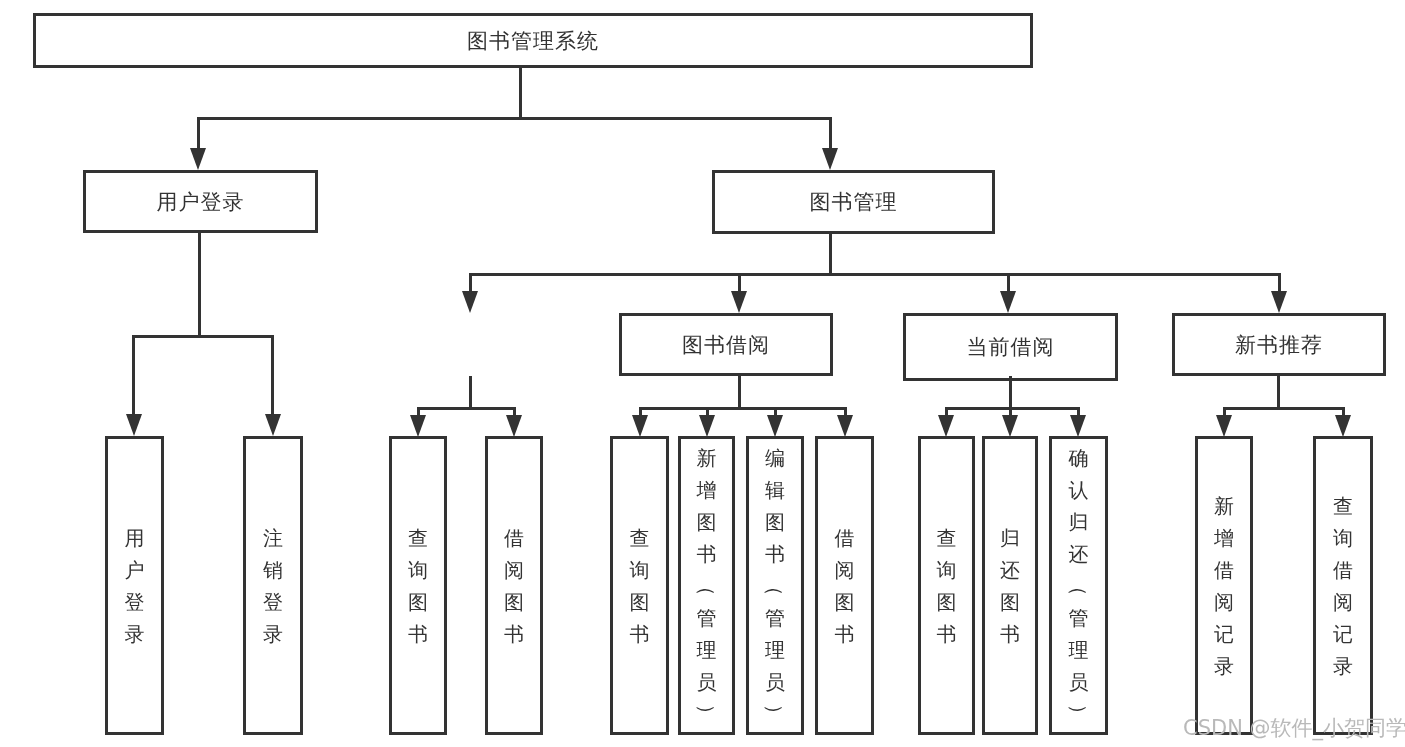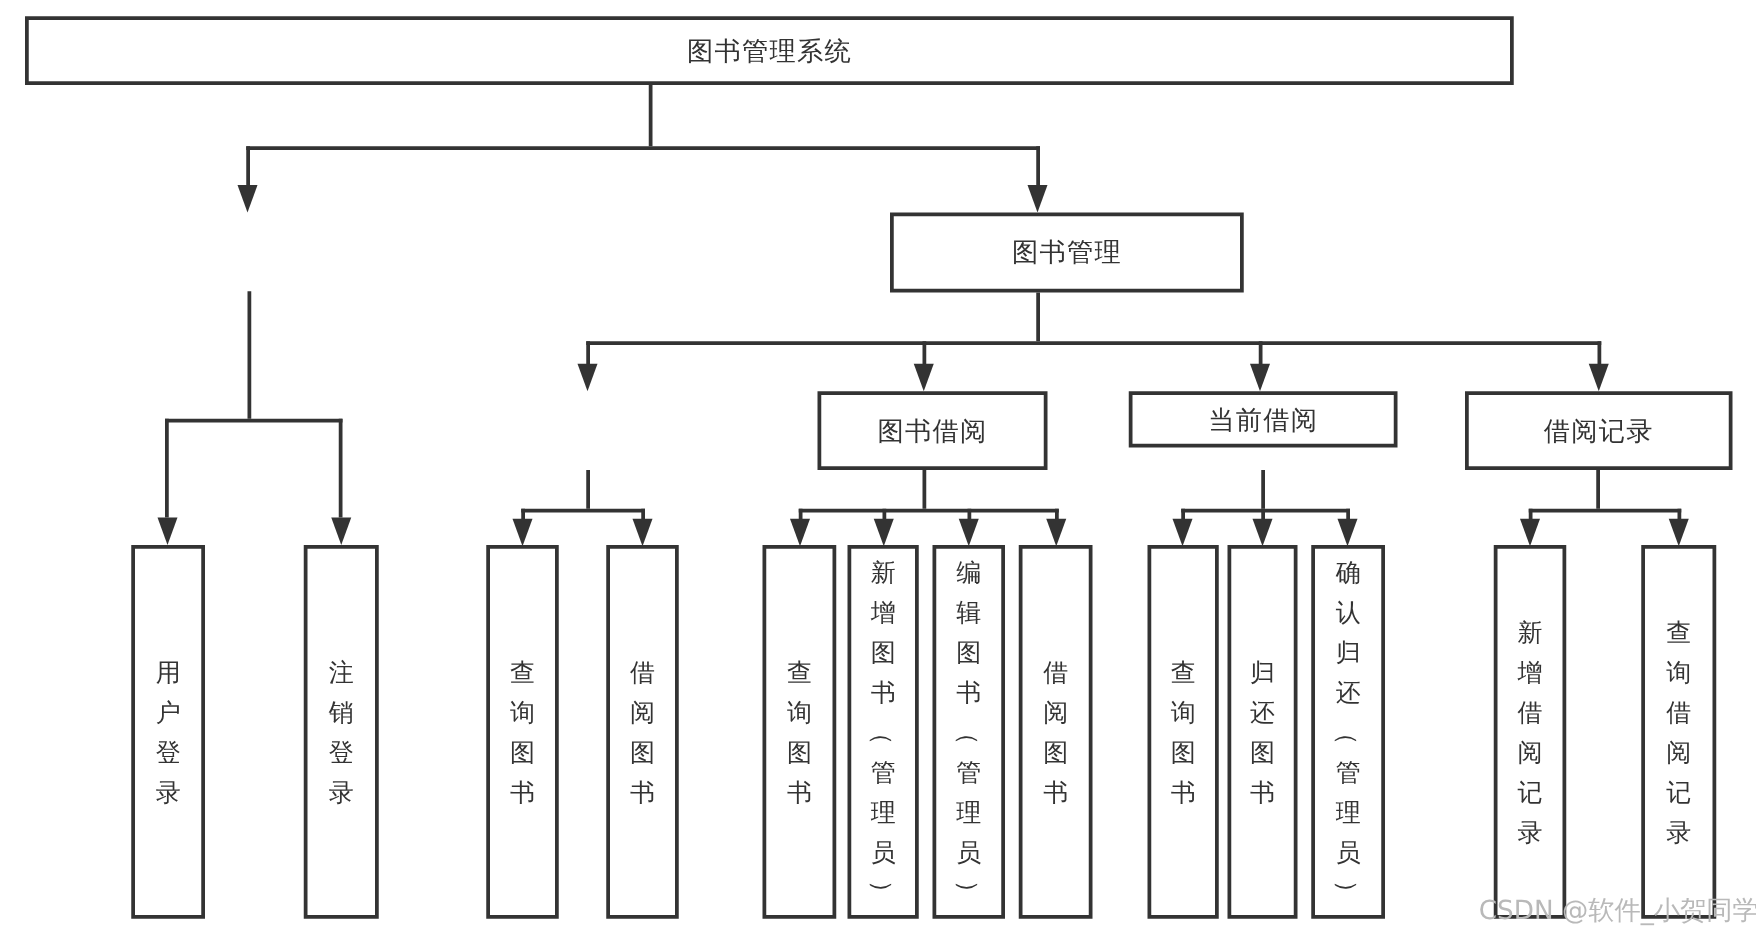--- a/index.html
+++ b/index.html
@@ -29,52 +29,53 @@
   .watermark{
     position:absolute;left:1183px;top:714px;font-size:21px;color:#b9b9b9;
     white-space:nowrap;z-index:5;
   }
 </style>
 </head>
 <body>
 
 <div id="canvas">
 
-  <div class="box" style="left:20px;top:13px;width:1191px;height:55px;">图书管理系统</div>
+  <div class="box" style="left:33px;top:13px;width:1000px;height:55px;">图书管理系统</div>
 
   <div class="vline" style="left:519px;top:68px;width:3px;height:49px;"></div>
   <div class="hline" style="left:197px;top:117px;width:635px;height:3px;"></div>
   <div class="vline" style="left:197px;top:117px;width:3px;height:31px;"></div>
   <div class="vline" style="left:829px;top:117px;width:3px;height:31px;"></div>
   <div class="arr" style="left:190px;top:148px;"></div>
   <div class="arr" style="left:822px;top:148px;"></div>
 
+  <div class="box" style="left:83px;top:170px;width:235px;height:63px;">用户登录</div>
   <div class="box" style="left:712px;top:170px;width:283px;height:64px;">图书管理</div>
 
   <div class="vline" style="left:198px;top:233px;width:3px;height:102px;"></div>
   <div class="hline" style="left:132px;top:335px;width:142px;height:3px;"></div>
   <div class="vline" style="left:132px;top:335px;width:3px;height:79px;"></div>
   <div class="vline" style="left:271px;top:335px;width:3px;height:79px;"></div>
   <div class="arr" style="left:126px;top:414px;"></div>
   <div class="arr" style="left:265px;top:414px;"></div>
 
   <div class="vline" style="left:829px;top:234px;width:3px;height:39px;"></div>
   <div class="hline" style="left:469px;top:273px;width:812px;height:3px;"></div>
   <div class="vline" style="left:469px;top:273px;width:3px;height:20px;"></div>
   <div class="vline" style="left:738px;top:273px;width:3px;height:20px;"></div>
   <div class="vline" style="left:1007px;top:273px;width:3px;height:20px;"></div>
   <div class="vline" style="left:1278px;top:273px;width:3px;height:20px;"></div>
   <div class="arr" style="left:462px;top:291px;"></div>
   <div class="arr" style="left:731px;top:291px;"></div>
   <div class="arr" style="left:1000px;top:291px;"></div>
   <div class="arr" style="left:1271px;top:291px;"></div>
 
-  <div class="box" style="left:654px;top:313px;width:184px;height:63px;">图书借阅</div>
-  <div class="box" style="left:903px;top:313px;width:215px;height:45px;">当前借阅</div>
-  <div class="box" style="left:1172px;top:313px;width:214px;height:63px;">借阅记录</div>
+  <div class="box" style="left:619px;top:313px;width:214px;height:63px;">图书借阅</div>
+  <div class="box" style="left:903px;top:313px;width:215px;height:68px;">当前借阅</div>
+  <div class="box" style="left:1172px;top:313px;width:214px;height:63px;">新书推荐</div>
 
   <div class="vline" style="left:469px;top:376px;width:3px;height:31px;"></div>
   <div class="hline" style="left:417px;top:407px;width:99px;height:3px;"></div>
   <div class="vline" style="left:417px;top:407px;width:3px;height:9px;"></div>
   <div class="vline" style="left:513px;top:407px;width:3px;height:9px;"></div>
   <div class="arr" style="left:410px;top:415px;"></div>
   <div class="arr" style="left:506px;top:415px;"></div>
 
   <div class="vline" style="left:738px;top:376px;width:3px;height:31px;"></div>
   <div class="hline" style="left:639px;top:407px;width:208px;height:3px;"></div>

